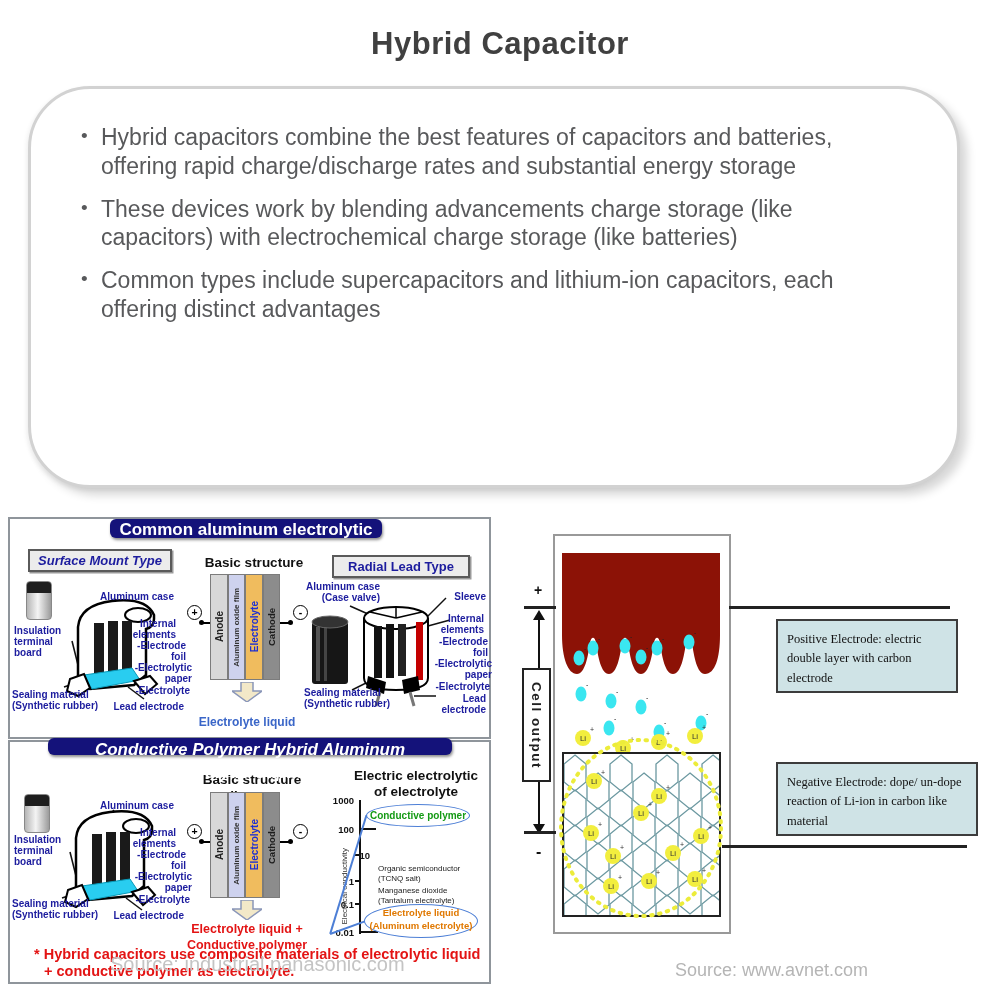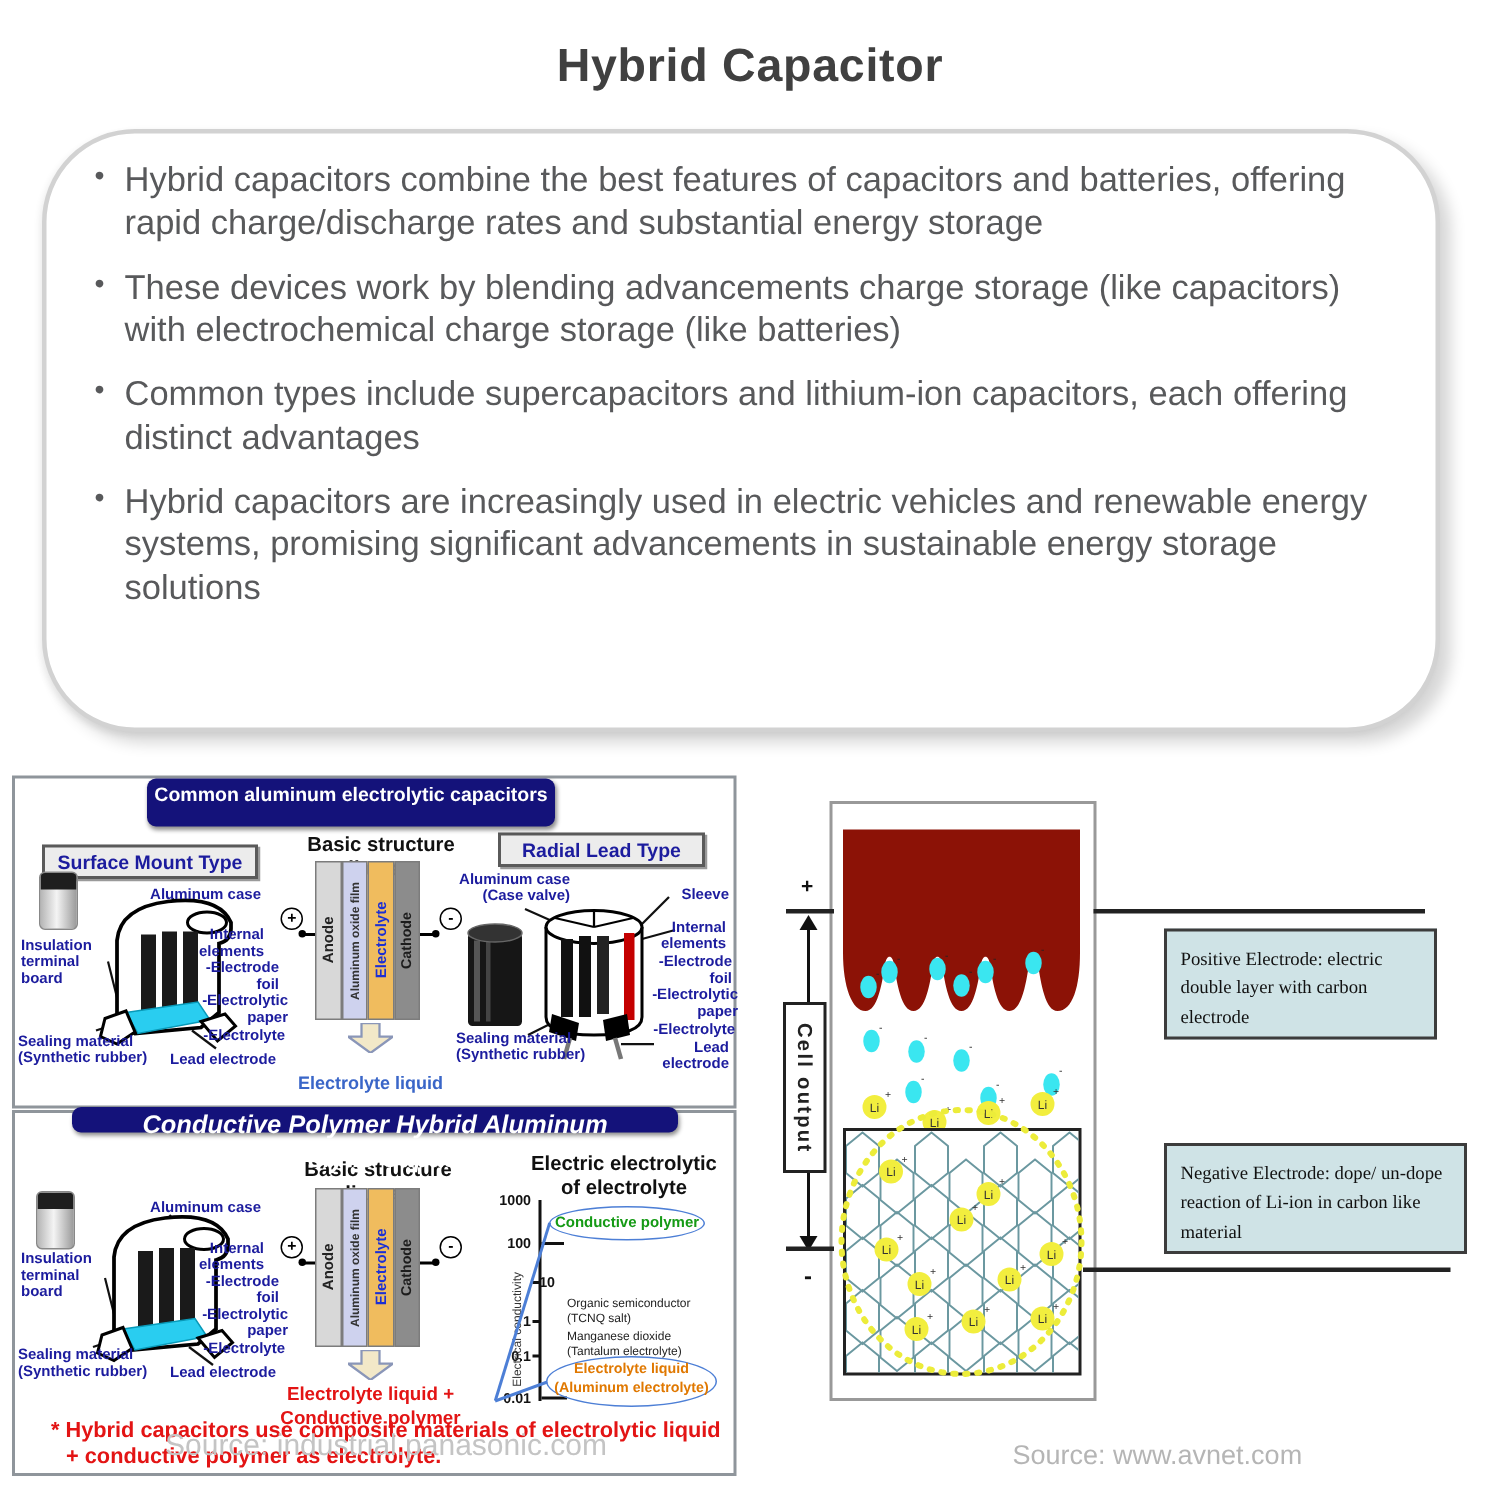--- a/index.html
+++ b/index.html
@@ -5,21 +5,21 @@
   html,body{margin:0;padding:0;background:#fff;}
   .stage{position:relative;width:1000px;height:1000px;background:#fff;overflow:hidden;
          font-family:"Liberation Sans",sans-serif;}
   
   .title{position:absolute;top:26px;left:0;width:100%;text-align:center;font-size:31px;
          font-weight:700;color:#404040;letter-spacing:.5px;}
   .bubble{position:absolute;left:28px;top:86px;width:932px;height:402px;background:#fff;
           border:3px solid #d2d2d2;border-radius:62px;box-sizing:border-box;
           box-shadow:7px 7px 10px rgba(0,0,0,.16), -2px 2px 4px rgba(0,0,0,.06);
           padding:16px 28px 0 30px;}
-  .bullets{list-style:none;margin:0;padding:0;}
+  .bullets{list-style:none;margin:18px;padding:0;}
   .bullets li{position:relative;padding-left:22px;color:#58595b;font-size:23px;
               line-height:1.25;margin-bottom:14px;}
   .bullets li::before{content:"\2022";position:absolute;left:2px;top:1px;font-size:19px;}
   
   .panel{position:absolute;background:#fff;border:2px solid #8f959b;box-sizing:border-box;}
   .pill{position:absolute;background:#14127a;color:#fff;font-weight:bold;text-align:center;
         border-radius:6px;box-shadow:1px 2px 3px rgba(0,0,0,.45);z-index:3;}
   .typebox{position:absolute;background:#ececec;border:2px solid #5a5a5a;
            box-shadow:1.5px 1.5px 0 #9a9a9a;color:#1c1c9e;font-weight:bold;
            text-align:center;font-size:13px;}
@@ -69,28 +69,27 @@
 
 <div class="stage">
 
   <div class="title">Hybrid Capacitor</div>
 
   <div class="bubble">
     <ul class="bullets">
       <li>Hybrid capacitors combine the best features of capacitors and batteries, offering rapid charge/discharge rates and substantial energy storage</li>
       <li>These devices work by blending advancements charge storage (like capacitors) with electrochemical charge storage (like batteries)</li>
       <li>Common types include supercapacitors and lithium-ion capacitors, each offering distinct advantages</li>
-      <li>Hybrid capacitors are increasingly used in electric vehicles and renewable energy systems, promising significant advancements in sustainable energy storage solutions</li>
     </ul>
   </div>
 
   <div class="panel" style="left:8px;top:517px;width:483px;height:222px;">
-    <div class="pill" style="left:88px;top:0px;width:272px;height:32px;font-size:13px;line-height:21px;">Common aluminum electrolytic capacitors</div>
-
-    <div class="typebox" style="left:18px;top:44px;width:140px;height:19px;line-height:19px;">Surface Mount Type</div>
+    <div class="pill" style="left:100px;top:0px;width:272px;height:19px;font-size:17px;line-height:21px;">Common aluminum electrolytic capacitors</div>
+
+    <div class="typebox" style="left:18px;top:30px;width:140px;height:19px;line-height:19px;font-style:italic;">Surface Mount Type</div>
     <div class="bhead" style="left:168px;top:36px;width:152px;">Basic structure diagram</div>
     <div class="typebox" style="left:322px;top:36px;width:134px;height:19px;line-height:19px;">Radial Lead Type</div>
 
     <div class="smd" style="left:16px;top:62px;">
         <div class="top"></div>
       </div>
 
     <svg style="position:absolute;left:40px;top:70px;overflow:visible;z-index:1;" width="140" height="116" viewBox="0 0 140 116">
       <line x1="50" y1="28" x2="66" y2="10" stroke="#111" stroke-width="1.5"></line>
       <line x1="86" y1="44" x2="100" y2="32" stroke="#111" stroke-width="1.5"></line>

